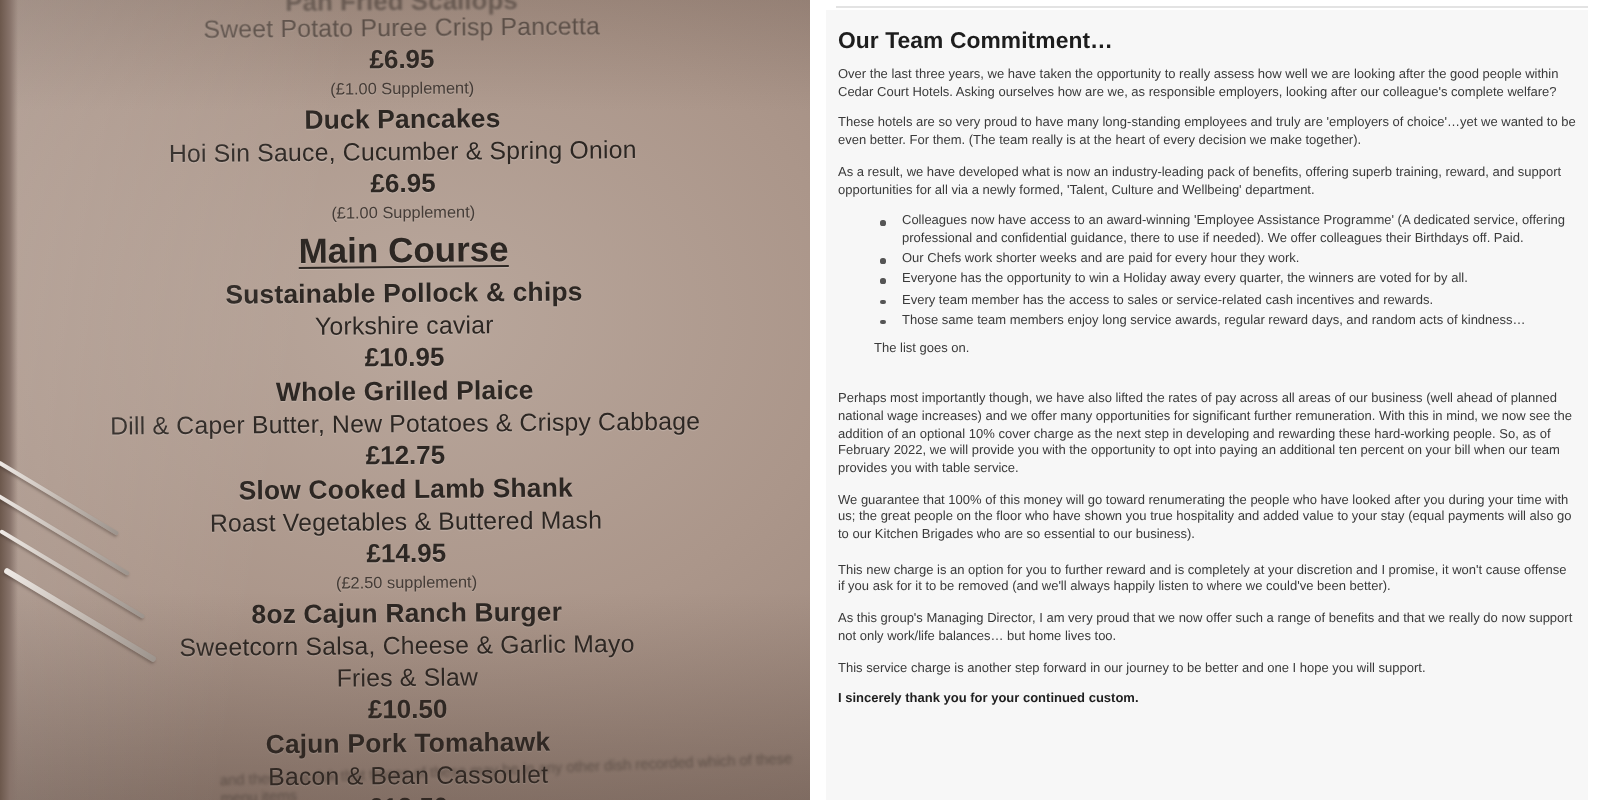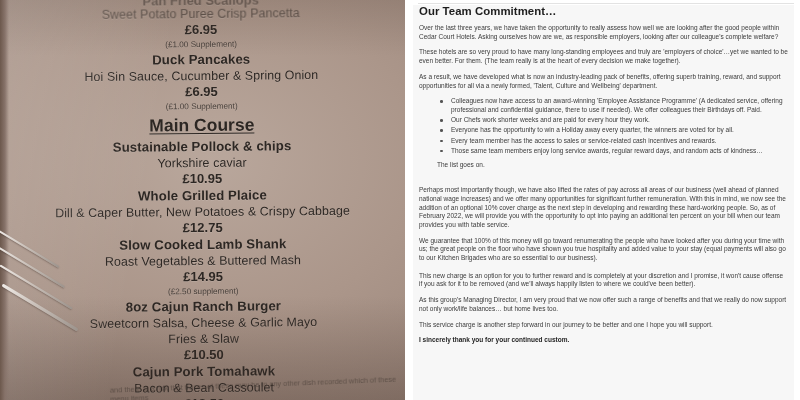--- a/index.html
+++ b/index.html
@@ -63,21 +63,21 @@
   .doc{
     position:relative;width:395px;height:400px;background:#ffffff;overflow:hidden;
   }
   .doc-rule{
     position:absolute;left:13px;right:6px;top:3px;height:1px;background:#e3e3e3;
   }
   .doc-sheet{
     position:absolute;left:8px;right:6px;top:5px;bottom:0;background:#f7f7f7;
   }
   .doc-inner{
-    position:absolute;left:14px;right:12px;top:1px;
+    position:absolute;left:14px;right:12px;top:11px;
     color:#2b2b2b;
   }
   h1.doc-title{
     margin:4px 0 7px 0;font-size:11.4px;font-weight:700;color:#1d1d1d;letter-spacing:.05px;
   }
   p.para{
     margin:0 0 7px 0;font-size:6.5px;line-height:8.7px;color:#3a3a3a;text-align:left;
   }
   p.para.bold{font-weight:700;color:#1f1f1f;}
   ul.benefits{

